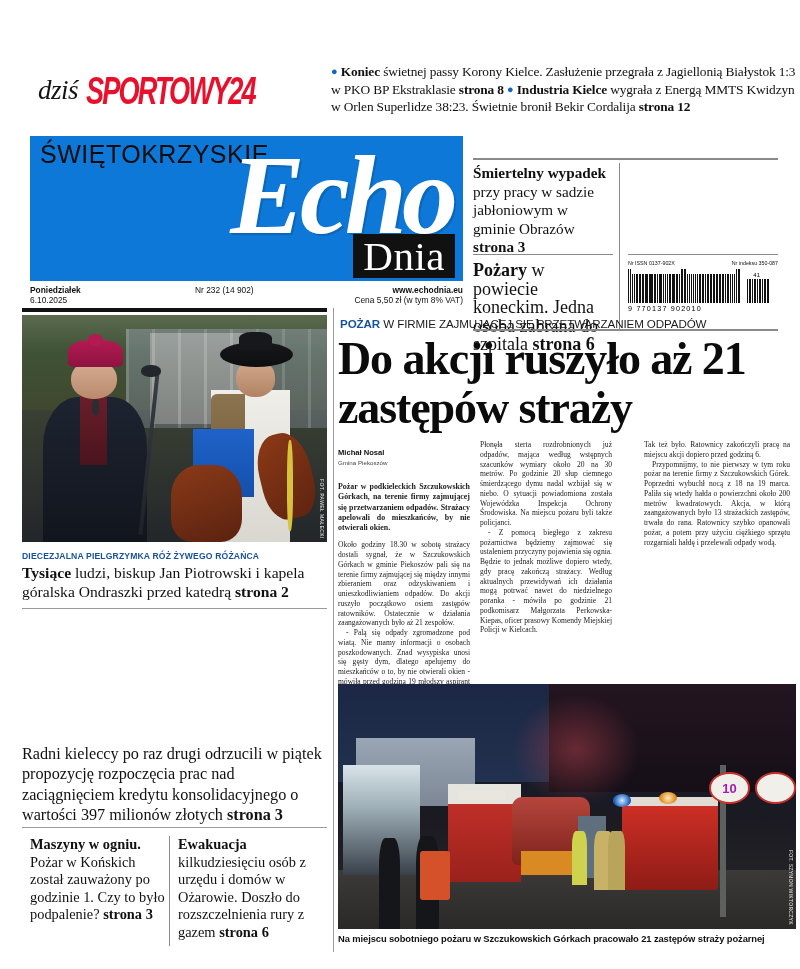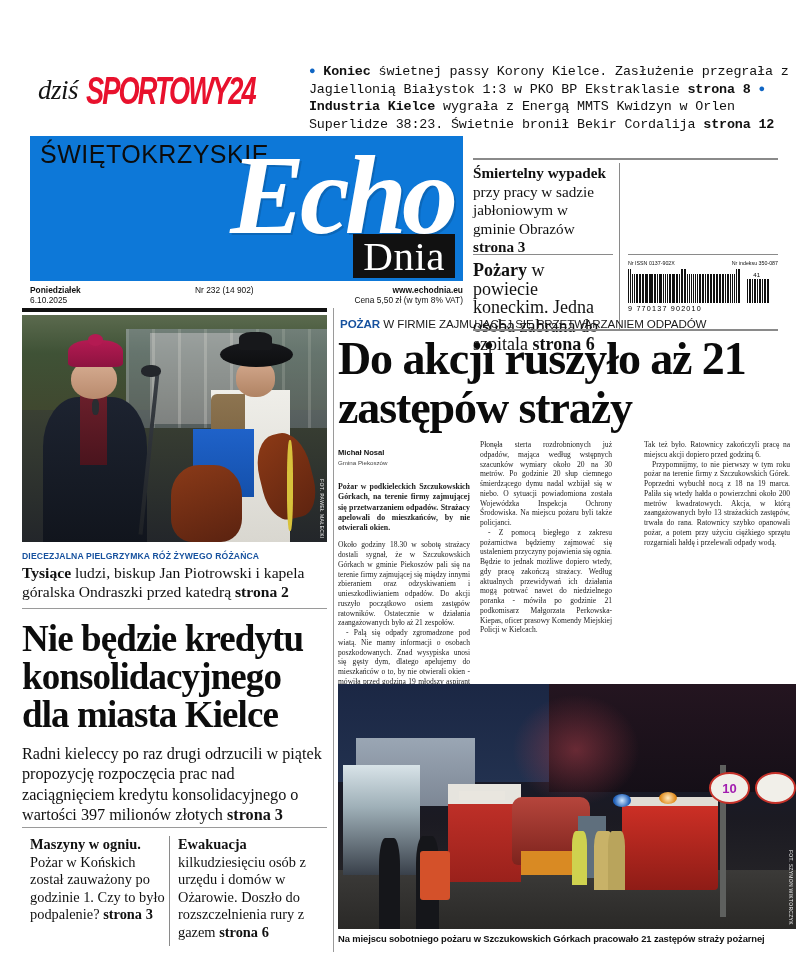--- a/index.html
+++ b/index.html
@@ -24,22 +24,22 @@
   .promo-brand {
     font-family: "Liberation Sans", sans-serif;
     font-weight: 700; font-style: italic; font-size: 34px;
     color: #e8112d; letter-spacing: -2.4px;
     margin-left: 8px; margin-top: 14px;
     transform: scaleX(0.80) scaleY(1.12);
     transform-origin: left top;
     white-space: nowrap;
   }
   .promo-text {
-    margin-left: 12px; margin-top: 8px; width: 548px;
-    font-family: Liberation Mono, monospace;
+    margin-left: 34px; margin-top: 8px; width: 548px;
+    font-family: Liberation Serif, serif;
     font-size: 13.4px; line-height: 17.6px; color: #111;
     letter-spacing: -0.15px;
   }
   .promo-text b { font-weight: 700; }
   .bullet { color: #1066c4; font-size: 11px; vertical-align: 1px; }
   .bullet.red { color: #1066c4; }
 
   
   .masthead {
     position: absolute; left: 30px; top: 136px; width: 433px; height: 145px;
@@ -447,21 +447,20 @@
     <div class="ph mic-head"></div>
     <div class="photo-credit-v">FOT. PAWEŁ MAŁECKI</div>
   </div>
 
   <div class="kicker-blue">DIECEZJALNA PIELGRZYMKA RÓŻ ŻYWEGO RÓŻAŃCA</div>
   <div class="teaser-pilgrim">
     <b>Tysiące</b><span> ludzi, biskup Jan Piotrowski i kapela góralska Ondraszki przed katedrą </span><b>strona 2</b>
   </div>
 
   <div class="rule-grey-1"></div>
-  <div class="big-head-left">Nie będzie kredytu konsolidacyjnego dla miasta Kielce</div>
   <div class="lead-left">
     <span>Radni kieleccy po raz drugi odrzucili w piątek propozycję rozpoczęcia prac nad zaciągnięciem kredytu konsolidacyjnego o wartości 397 milionów złotych </span><b>strona 3</b>
   </div>
   <div class="rule-grey-2"></div>
 
   <div class="bottom-left-cols">
     <div class="blc-div"></div>
     <div class="blc blc-a">
       <b>Maszyny w ogniu.</b><span> Pożar w Końskich został zauważony po godzinie 1. Czy to było podpalenie? </span><b>strona 3</b>
     </div>

